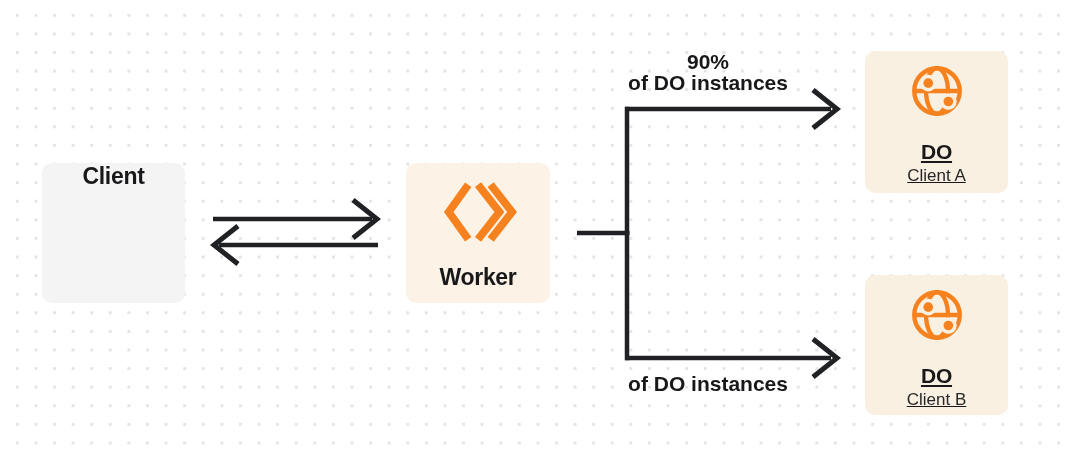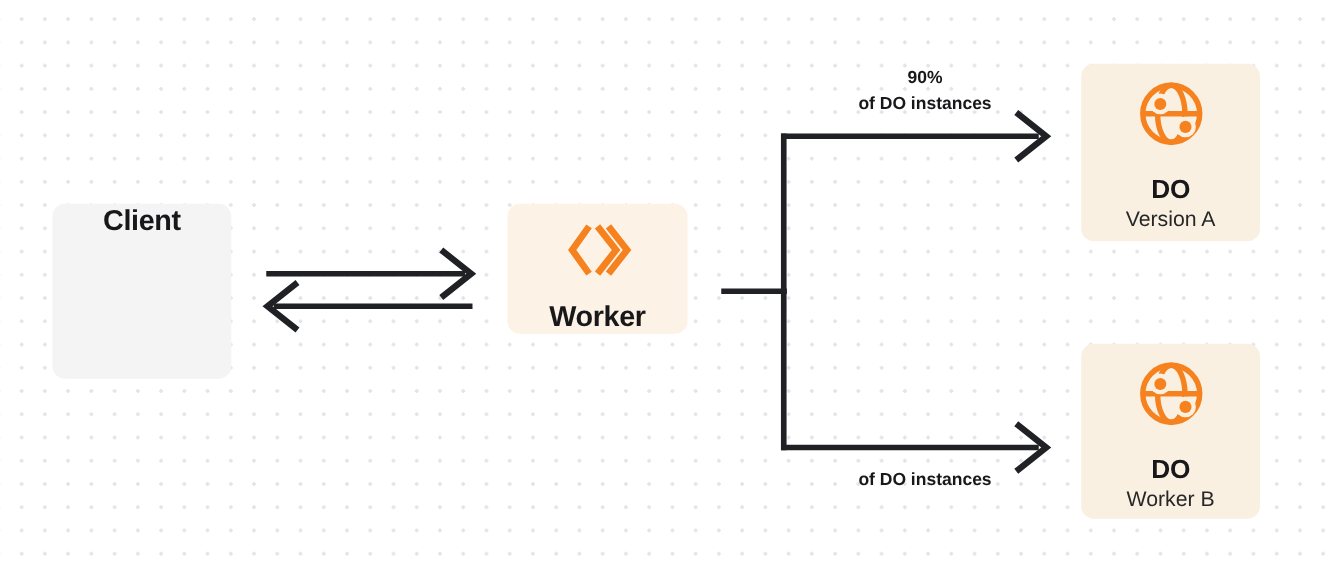--- a/index.html
+++ b/index.html
@@ -40,31 +40,32 @@
 
   .client {
     left: 42px; top: 163px;
     width: 143px; height: 140px;
     background: var(--client-box-bg, #f4f4f5);
     justify-content: flex-start;
   }
 
   .worker {
     left: 406px; top: 163px;
-    width: 144px; height: 104px;
+    width: 144px; height: 140px;
     background: var(--worker-box-bg, #fcf2e5);
     justify-content: flex-start;
     padding-top: 10px;
   }
 
   .do {
     width: 143px;
     background: var(--do-box-bg, #f9f0e1);
     justify-content: flex-start;
     padding-top: 12px;
+    text-decoration: underline;
   }
   .do-a { left: 865px; top: 51px;  height: 142px; }
   .do-b { left: 865px; top: 275px; height: 140px; }
 
   .node-label {
     font-size: 23px;
     font-weight: 700;
     letter-spacing: -0.3px;
     line-height: 27px;
   }
@@ -82,23 +83,23 @@
   .do-subtitle {
     font-size: 17px;
     font-weight: 400;
     line-height: 21px;
     color: var(--subtitle-color, #27272a);
   }
 
   .branch-label {
     position: absolute;
     width: 240px;
-    left: 620px;
+    left: 588px;
     text-align: center;
-    font-size: 14px;
+    font-size: 21px;
     font-weight: 700;
     line-height: 21px;
     color: var(--text-color, #18181b);
   }
   .branch-label span { display: block; }
   .branch-label.top    { top: 51px; }
   .branch-label.bottom { top: 373px; }
 </style>
 </head>
 <body>
@@ -149,37 +150,37 @@
         <circle cx="32" cy="32" r="26"></circle>
         <ellipse cx="32" cy="32" rx="12.5" ry="26"></ellipse>
         <line x1="6" y1="32" x2="58" y2="32"></line>
       </g>
       <circle cx="22" cy="23" r="9.5" fill="var(--do-box-bg)"></circle>
       <circle cx="22" cy="23" r="5.5" fill="var(--accent-orange)"></circle>
       <circle cx="45" cy="44" r="9.5" fill="var(--do-box-bg)"></circle>
       <circle cx="45" cy="44" r="5.5" fill="var(--accent-orange)"></circle>
     </svg>
     <span class="do-title">DO</span>
-    <span class="do-subtitle">Version A</span>
+    <span class="do-subtitle">Client A</span>
   </div>
 
   <div class="node do do-b">
     <svg class="globe-icon" viewBox="0 0 64 64" aria-hidden="true">
       <g fill="none" stroke="var(--accent-orange)" stroke-width="5">
         <circle cx="32" cy="32" r="26"></circle>
         <ellipse cx="32" cy="32" rx="12.5" ry="26"></ellipse>
         <line x1="6" y1="32" x2="58" y2="32"></line>
       </g>
       <circle cx="22" cy="23" r="9.5" fill="var(--do-box-bg)"></circle>
       <circle cx="22" cy="23" r="5.5" fill="var(--accent-orange)"></circle>
       <circle cx="45" cy="44" r="9.5" fill="var(--do-box-bg)"></circle>
       <circle cx="45" cy="44" r="5.5" fill="var(--accent-orange)"></circle>
     </svg>
     <span class="do-title">DO</span>
-    <span class="do-subtitle">Worker B</span>
+    <span class="do-subtitle">Client B</span>
   </div>
 
   <div class="branch-label top">
     <span>90%</span>
     <span>of DO instances</span>
   </div>
   <div class="branch-label bottom">
     <span>of DO instances</span>
   </div>
 

